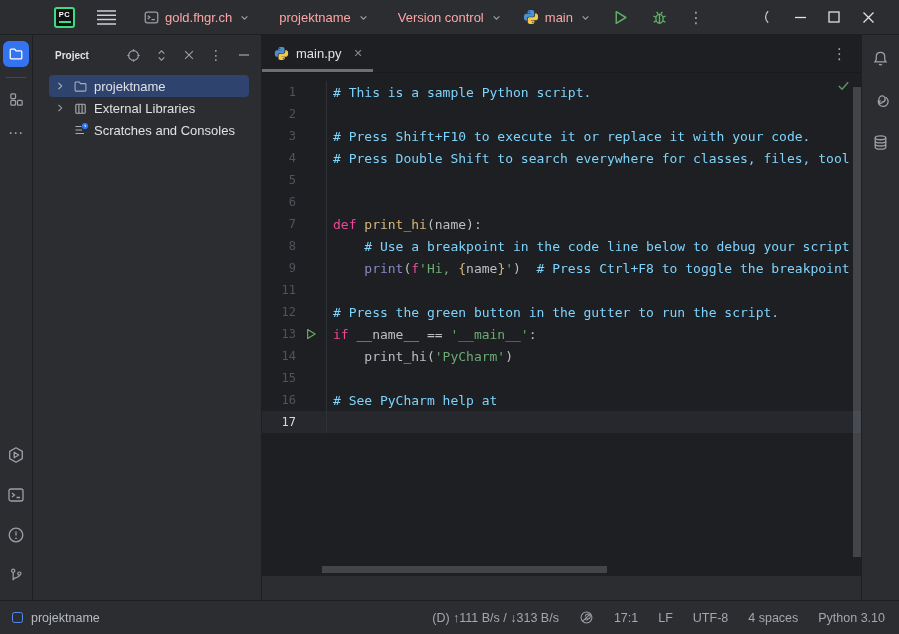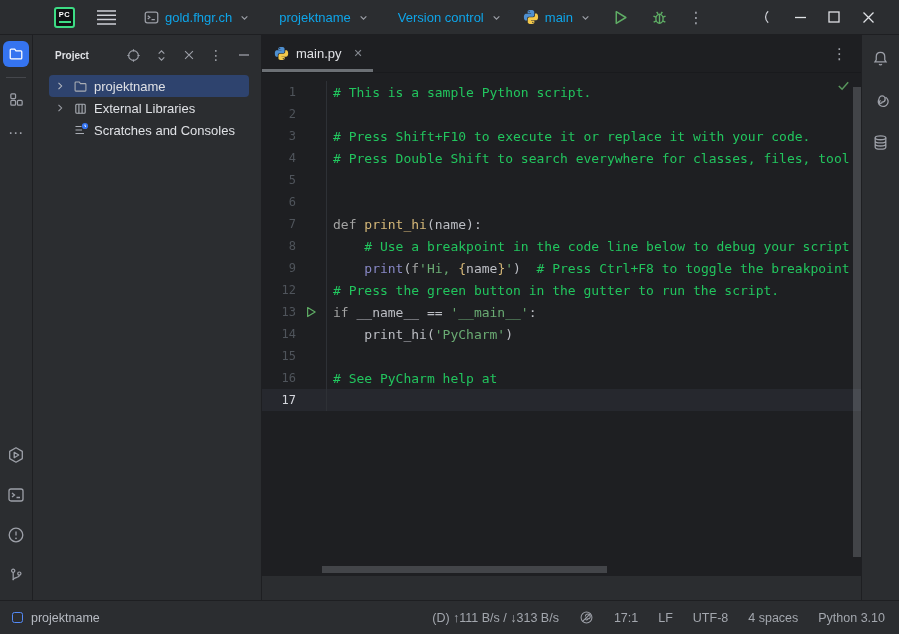--- a/index.html
+++ b/index.html
@@ -6,21 +6,21 @@
   html,body { background:#1e1f22; }
   body { font-family:"Liberation Sans","DejaVu Sans",sans-serif; }
   #app { width:899px; height:634px; display:flex; flex-direction:column; background:#1e1f22; overflow:hidden; }
 
   
   #titlebar { height:35px; background:#2b2d30; display:flex; align-items:center; padding:0 14px 0 10px; border-bottom:1px solid #1e1f22; flex:none; }
   .tb-left { display:flex; align-items:center; gap:16px; }
   .pc-logo { width:21px; height:21px; border:2px solid #3ddc84; border-radius:3px; background:#101214; display:flex; flex-direction:column; align-items:center; justify-content:center;margin-left:44px; }
   .pc-logo .pc-txt { color:#fff; font-size:7.5px; font-weight:bold; letter-spacing:.5px; line-height:8px; }
   .pc-logo .pc-bar { width:12px; height:2.5px; background:#3ddc84; margin-top:1.5px; }
-  .tb-widget { display:flex; align-items:center; gap:6px; color:#0ea5e9; font-size:13px; padding:4px 6px; border-radius:4px; cursor:default; }
+  .tb-widget { display:flex; align-items:center; gap:6px; color:#fca5a5; font-size:13px; padding:4px 6px; border-radius:4px; cursor:default; }
   .tb-widget .chev { display:flex; }
   .tb-right { margin-left:auto; display:flex; align-items:center; }
   .tb-btn { display:flex; align-items:center; justify-content:center; padding:4px 6px; border-radius:4px; }
   .win-controls { display:flex; align-items:center; margin-left:38px; }
   .win-btn { width:34px; display:flex; align-items:center; justify-content:center; }
 
   
   #main { flex:1; display:flex; min-height:0; }
   .strip { width:33px; background:#2b2d30; display:flex; flex-direction:column; align-items:center; padding:6px 0 12px 0; flex:none; }
   #left-strip { border-right:1px solid #1e1f22; }
@@ -56,22 +56,22 @@
 
   .editor-wrap { position:relative; flex:1; min-height:0; overflow:hidden; }
   .code-area { padding-top:8px; font-family:"DejaVu Sans Mono","Liberation Mono",monospace; font-size:13px; }
   .code-line { height:22px; display:flex; align-items:center; white-space:pre; }
   .code-line.current { background:#26282e; }
   .gutter { width:64px; flex:none; display:flex; align-items:center; height:100%; }
   .lnum { width:34px; text-align:right; color:#4f545b; font-size:12px; }
   .lnum.cur { color:#d5d7dd; }
   .gicon { width:30px; display:flex; align-items:center; justify-content:center; }
   .code-text { flex:1; min-width:0; height:100%; display:flex; align-items:center; border-left:1px solid #2e3136; padding-left:6px; color:#bcbec4; overflow:hidden; white-space:pre; }
-  .cmt { color:#22c55e; }
-  .kw { color:#a3a3a3; }
+  .cmt { color:#7dd3fc; }
+  .kw { color:#ec4899; }
   .fn { color:#d5b778; }
   .brace { color:#d5b778; }
   .builtin { color:#8888c6; }
   .str { color:#6aab73; }
   .link { color:#7a7e85; text-decoration:underline; }
   .inlay { font-family:"Liberation Sans","DejaVu Sans",sans-serif; font-size:11px; color:#7c8289; }
   .inspect-ok { position:absolute; top:5px; right:10px; }
   .vscroll { position:absolute; top:14px; right:0; width:8px; height:470px; background:rgba(166,170,177,.27); }
   .hscroll { position:absolute; bottom:2px; left:60px; width:285px; height:7px; background:rgba(166,170,177,.28); }
   .editor-bottom-strip { height:25px; flex:none; background:#2b2d30; border-top:1px solid #1e1f22; }
@@ -328,20 +328,21 @@
         <div class="code-area">
             <div class="code-line"><span class="gutter"><span class="lnum">1</span><span class="gicon"></span></span><span class="code-text"><span class="cmt"># This is a sample Python script.</span></span></div>
             <div class="code-line"><span class="gutter"><span class="lnum">2</span><span class="gicon"></span></span><span class="code-text"></span></div>
             <div class="code-line"><span class="gutter"><span class="lnum">3</span><span class="gicon"></span></span><span class="code-text"><span class="cmt"># Press Shift+F10 to execute it or replace it with your code.</span></span></div>
             <div class="code-line"><span class="gutter"><span class="lnum">4</span><span class="gicon"></span></span><span class="code-text"><span class="cmt"># Press Double Shift to search everywhere for classes, files, tool</span></span></div>
             <div class="code-line"><span class="gutter"><span class="lnum">5</span><span class="gicon"></span></span><span class="code-text"></span></div>
             <div class="code-line"><span class="gutter"><span class="lnum">6</span><span class="gicon"></span></span><span class="code-text"></span></div>
             <div class="code-line"><span class="gutter"><span class="lnum">7</span><span class="gicon"></span></span><span class="code-text"><span class="kw">def</span><span> </span><span class="fn">print_hi</span><span>(name):</span></span></div>
             <div class="code-line"><span class="gutter"><span class="lnum">8</span><span class="gicon"></span></span><span class="code-text"><span class="cmt">    # Use a breakpoint in the code line below to debug your script</span></span></div>
             <div class="code-line"><span class="gutter"><span class="lnum">9</span><span class="gicon"></span></span><span class="code-text"><span>    </span><span class="builtin">print</span><span>(</span><span class="kw">f</span><span class="str">'Hi, </span><span class="brace">{</span><span>name</span><span class="brace">}</span><span class="str">'</span><span>)</span><span class="cmt">  # Press Ctrl+F8 to toggle the breakpoint</span></span></div>
+            <div class="code-line"><span class="gutter"><span class="lnum">11</span><span class="gicon"></span></span><span class="code-text"></span></div>
             <div class="code-line"><span class="gutter"><span class="lnum">12</span><span class="gicon"></span></span><span class="code-text"><span class="cmt"># Press the green button in the gutter to run the script.</span></span></div>
             <div class="code-line"><span class="gutter"><span class="lnum">13</span><span class="gicon"><svg width="12" height="12" viewBox="0 0 16 16">
                     <path d="M3.5 2 13.5 8 3.5 14z" fill="none" stroke="#5fad65" stroke-width="1.6" stroke-linejoin="round"></path>
                   </svg></span></span><span class="code-text"><span class="kw">if</span><span> __name__ == </span><span class="str">'__main__'</span><span>:</span></span></div>
             <div class="code-line"><span class="gutter"><span class="lnum">14</span><span class="gicon"></span></span><span class="code-text"><span>    print_hi(</span><span class="str">'PyCharm'</span><span>)</span></span></div>
             <div class="code-line"><span class="gutter"><span class="lnum">15</span><span class="gicon"></span></span><span class="code-text"></span></div>
             <div class="code-line"><span class="gutter"><span class="lnum">16</span><span class="gicon"></span></span><span class="code-text"><span class="cmt"># See PyCharm help at </span></span></div>
             <div class="code-line current"><span class="gutter"><span class="lnum cur">17</span><span class="gicon"></span></span><span class="code-text"></span></div>
           </div>
         <span class="inspect-ok">

